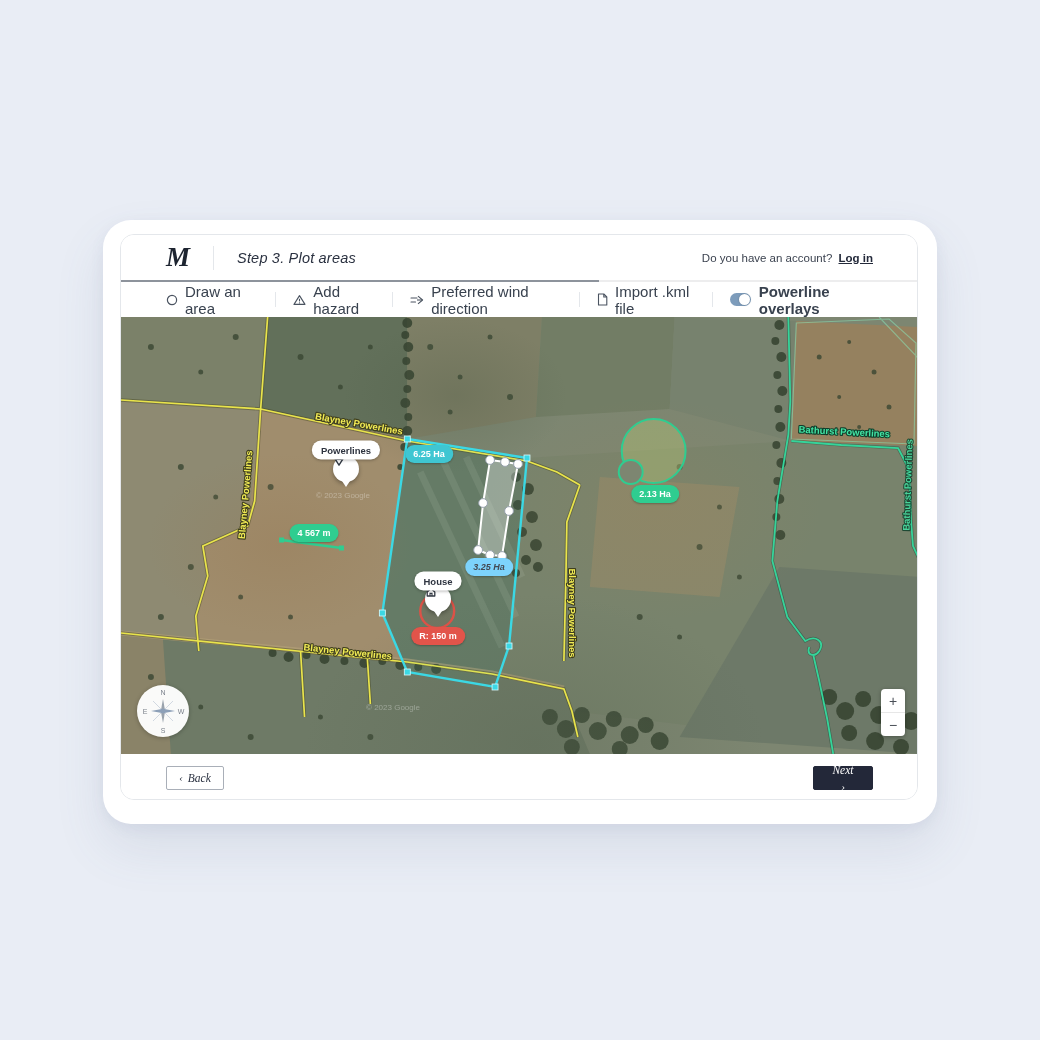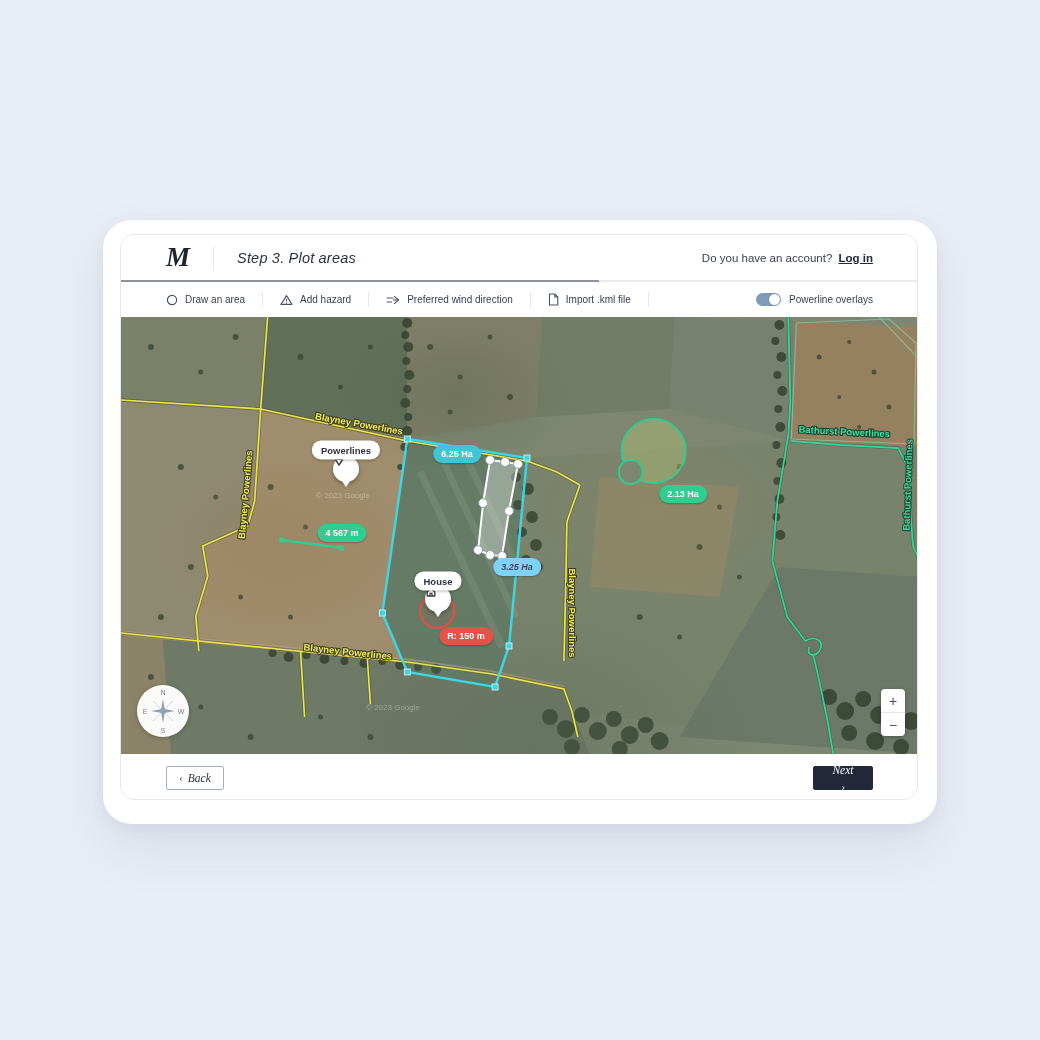--- a/index.html
+++ b/index.html
@@ -9,37 +9,37 @@
   .hdr{height:45px;display:flex;align-items:center;padding:0 44px 0 45px;background:#fff;}
   .logo{font-family:"Liberation Serif",serif;font-style:italic;font-weight:700;font-size:27px;color:#1d2430;line-height:1;}
   .hdr-div{width:1px;height:24px;background:#e4e7eb;margin:0 23px;}
   .step-title{font-family:Liberation Sans, sans-serif;font-style:italic;font-size:14.5px;color:#2a3140;letter-spacing:.2px;}
   .hdr-right{margin-left:auto;font-size:11.5px;color:#3c4350;}
   .login{font-weight:700;text-decoration:underline;color:#23293a;cursor:pointer;margin-left:3px;}
   
   .progress{height:2px;background:#ededee;}
   .progress-fill{height:2px;width:60%;background:#8d939c;}
   
-  .tbar{height:35px;display:flex;align-items:center;padding:0 44px 0 45px;background:#fff;font-size:10px;color:#39424f;}
+  .tbar{height:35px;display:flex;align-items:center;padding:0 44px 0 45px;background:#fff;font-size:15px;color:#39424f;}
   .tb-item{display:flex;align-items:center;gap:7px;cursor:pointer;}
   .tb-div{width:1px;height:15px;background:#e4e7eb;margin:0 17px;}
   .tb-icon{display:flex;align-items:center;}
-  .toggle-wrap{margin-left:auto;display:flex;align-items:center;gap:8px;}
+  .toggle-wrap{margin-left:auto;display:flex;align-items:center;gap:8px;font-weight:bold;}
   .toggle{width:25px;height:13px;border-radius:7px;background:#7d9cbb;position:relative;cursor:pointer;}
   .toggle .knob{position:absolute;right:1px;top:1px;width:11px;height:11px;border-radius:50%;background:#fff;box-shadow:0 0 2px rgba(0,0,0,.25);}
   
   .map{position:relative;width:100%;height:437px;background:#7d8671;overflow:hidden;}
   .map svg{position:absolute;left:0;top:0;}
   .tint{position:absolute;inset:0;background:
     radial-gradient(190px 130px at 20% 52%,rgba(150,118,80,.30),transparent 70%),
     radial-gradient(240px 160px at 67% 44%,rgba(152,132,92,.22),transparent 70%),
     radial-gradient(160px 110px at 42% 18%,rgba(70,86,64,.25),transparent 70%),
     radial-gradient(320px 210px at 52% 98%,rgba(88,102,82,.35),transparent 72%);}
   .map-pill{position:absolute;transform:translate(-50%,-50%);background:#fff;border-radius:9px;padding:4px 9px;font-size:9.5px;font-weight:700;color:#2e3440;box-shadow:0 1px 3px rgba(0,0,0,.28);z-index:6;white-space:nowrap;}
-  .badge{position:absolute;transform:translate(-50%,-50%);border-radius:9px;padding:4px 8px;font-size:9px;font-weight:700;color:#fff;box-shadow:0 1px 2px rgba(0,0,0,.25);z-index:6;white-space:nowrap;margin-left:28px;}
+  .badge{position:absolute;transform:translate(-50%,-50%);border-radius:9px;padding:4px 8px;font-size:9px;font-weight:700;color:#fff;box-shadow:0 1px 2px rgba(0,0,0,.25);z-index:6;white-space:nowrap;}
   .badge.teal{background:#3fc6d2;} .badge.green{background:#2fcd90;} .badge.red{background:#e2544a;}
   .badge.white{background:#7dd3fc;color:#444a53;font-weight:600;font-style:italic;}
   .pin{position:absolute;width:26px;height:26px;background:#fff;border-radius:50%;transform:translate(-50%,-50%);box-shadow:0 2px 4px rgba(0,0,0,.32);display:flex;align-items:center;justify-content:center;z-index:5;cursor:pointer;}
   .pin::after{content:"";position:absolute;top:22px;left:50%;transform:translateX(-50%);border:6px solid transparent;border-top:9px solid #fff;}
   .watermark{position:absolute;transform:translate(-50%,-50%);font-size:8px;color:rgba(255,255,255,.32);z-index:3;white-space:nowrap;}
   .compass{position:absolute;left:42px;top:394px;width:52px;height:52px;transform:translate(-50%,-50%);background:rgba(255,255,255,.96);border-radius:50%;box-shadow:0 1px 4px rgba(0,0,0,.25);z-index:7;cursor:pointer;}
   .compass span{position:absolute;font-size:7px;color:#7b828c;transform:translate(-50%,-50%);}
   .zoomctl{position:absolute;left:760px;top:372px;width:24px;background:#fff;border-radius:4px;box-shadow:0 1px 4px rgba(0,0,0,.3);z-index:7;display:flex;flex-direction:column;align-items:stretch;}
   .zbtn{height:23px;display:flex;align-items:center;justify-content:center;font-size:14px;color:#4a4f57;cursor:pointer;}
   .zdiv{height:1px;background:#e7e7e7;}

